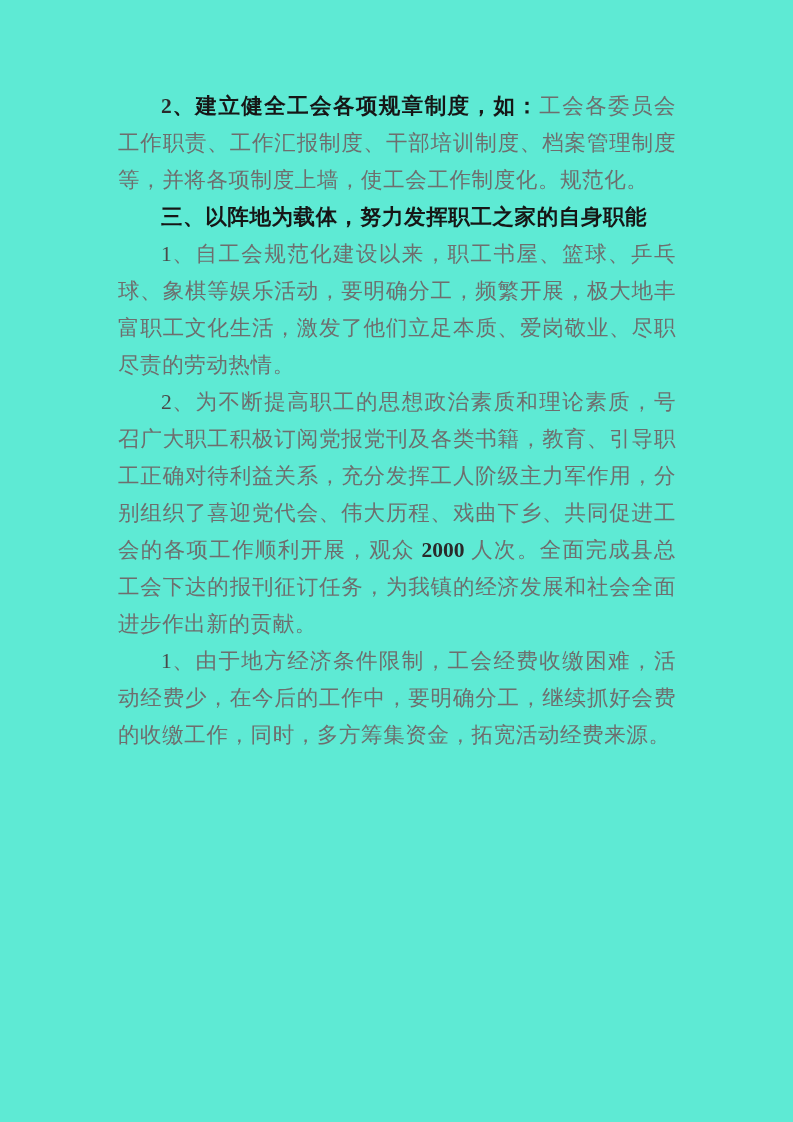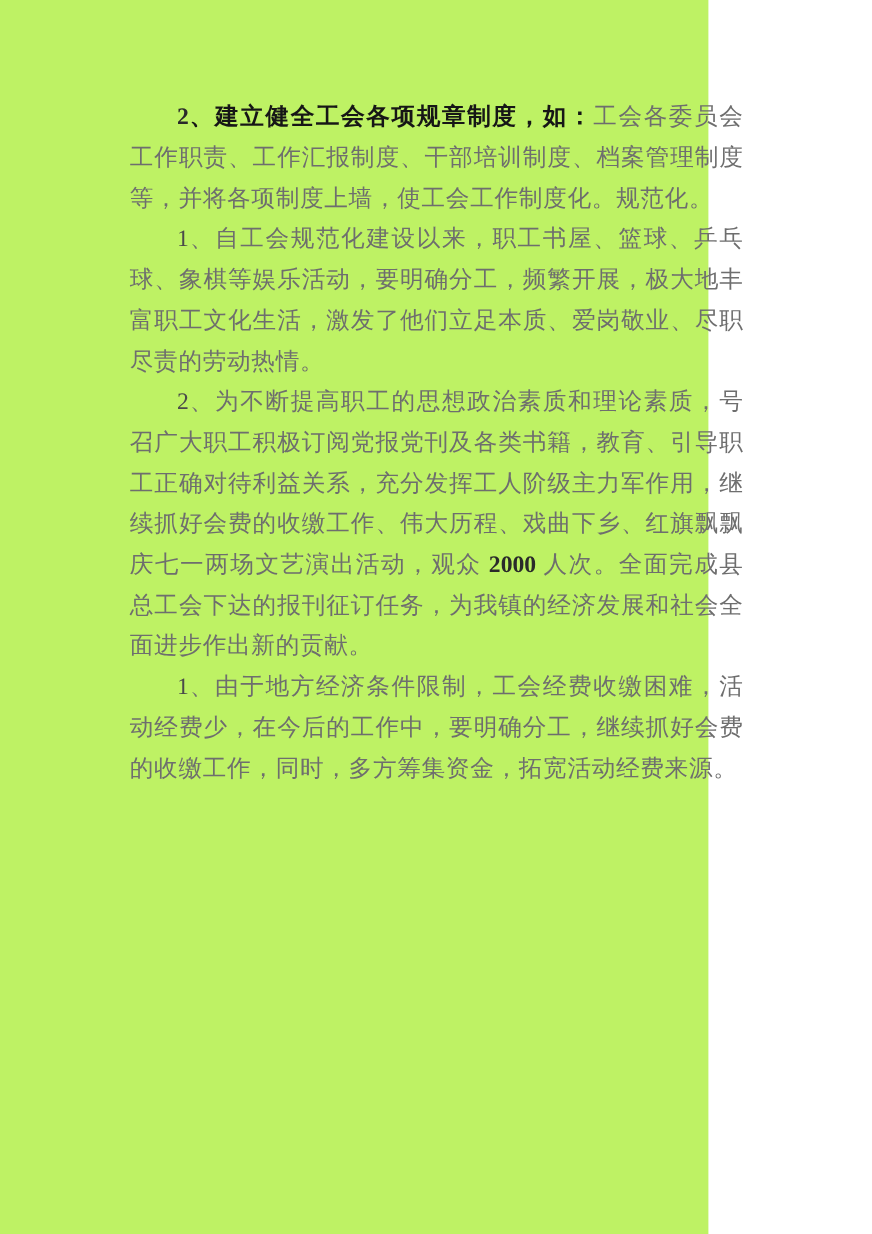--- a/index.html
+++ b/index.html
@@ -9,23 +9,23 @@
   }
   body {
     width: 793px;
     height: 1122px;
     overflow: hidden;
     font-family: "Liberation Serif", "DejaVu Serif", serif;
   }
 
   .page {
     position: relative;
-    width: 644px;
+    width: 793px;
     height: 1122px;
-    background: #bef264;
+    background: #5eead4;
     box-sizing: border-box;
   }
 
   .content {
     position: absolute;
     left: 118px;
     top: 88px;
     width: 558px;
   }
 
@@ -79,24 +79,25 @@
   }
 </style>
 </head>
 <body>
 
 <div class="page">
   <div class="content">
 
     <p class="para"><span class="num">2</span><span class="lead">、建立健全工会各项规章制度，如：</span><span>工会各委员会工作职责、工作汇报制度、干部培训制度、档案管理制度等，并将各项制度上墙，使工会工作制度化。规范化。</span></p>
 
+    <p class="heading">三、以阵地为载体，努力发挥职工之家的自身职能</p>
 
     <p class="para"><span class="num-light">1</span><span>、自工会规范化建设以来，职工书屋、篮球、乒乓球、象棋等娱乐活动，要明确分工，频繁开展，极大地丰富职工文化生活，激发了他们立足本质、爱岗敬业、尽职尽责的劳动热情。</span></p>
 
-    <p class="para"><span class="num-light">2</span><span>、为不断提高职工的思想政治素质和理论素质，号召广大职工积极订阅党报党刊及各类书籍，教育、引导职工正确对待利益关系，充分发挥工人阶级主力军作用，继续抓好会费的收缴工作、伟大历程、戏曲下乡、红旗飘飘庆七一两场文艺演出活动，观众 </span><span class="num">2000</span><span> 人次。全面完成县总工会下达的报刊征订任务，为我镇的经济发展和社会全面进步作出新的贡献。</span></p>
+    <p class="para"><span class="num-light">2</span><span>、为不断提高职工的思想政治素质和理论素质，号召广大职工积极订阅党报党刊及各类书籍，教育、引导职工正确对待利益关系，充分发挥工人阶级主力军作用，分别组织了喜迎党代会、伟大历程、戏曲下乡、共同促进工会的各项工作顺利开展，观众 </span><span class="num">2000</span><span> 人次。全面完成县总工会下达的报刊征订任务，为我镇的经济发展和社会全面进步作出新的贡献。</span></p>
 
 
     <p class="para"><span class="num-light">1</span><span>、由于地方经济条件限制，工会经费收缴困难，活动经费少，在今后的工作中，要明确分工，继续抓好会费的收缴工作，同时，多方筹集资金，拓宽活动经费来源。</span></p>
 
 
 
   </div>
 </div>
 
 </body></html>

